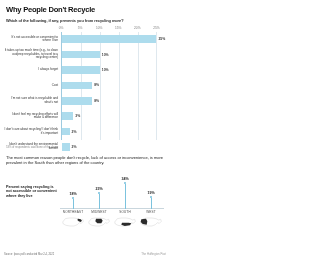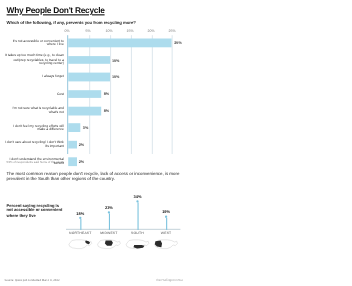--- a/index.html
+++ b/index.html
@@ -7,21 +7,21 @@
     width: 170px; height: 260px;
     background: #ffffff;
     font-family: "Liberation Sans", sans-serif;
     color: #1a1a1a;
     overflow: hidden;
   }
   #page { position: relative; width: 170px; height: 260px; padding: 4px 4px 0 4px; }
 
   .title {
     font-size: 7.6px; font-weight: bold; letter-spacing: -0.25px;
-    color: #111; line-height: 1; margin: 2px 0 0 2px; text-decoration: underline;
+    color: #111; line-height: 1; margin: 2px 0 0 2px;
   }
   .subtitle {
     font-size: 3.9px; font-weight: bold; color: #2b2b2b;
     margin: 4px 0 0 2px; letter-spacing: -0.05px;
   }
 
   
   .chart { position: relative; margin-top: 3px; height: 118px; }
   .axis-row {
     position: relative; height: 6px; margin-left: 57px; margin-right: 2px;

